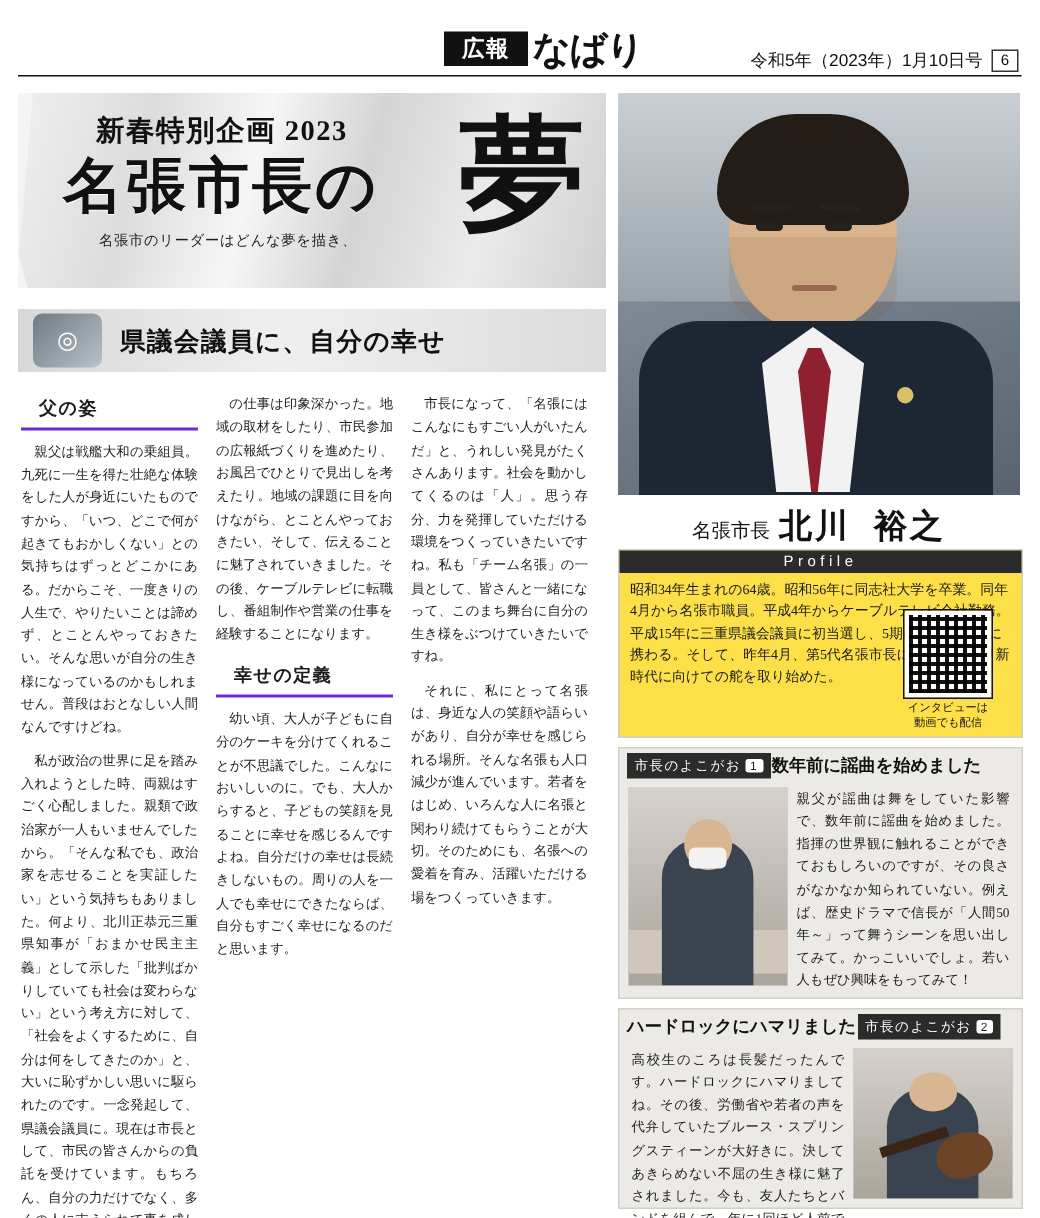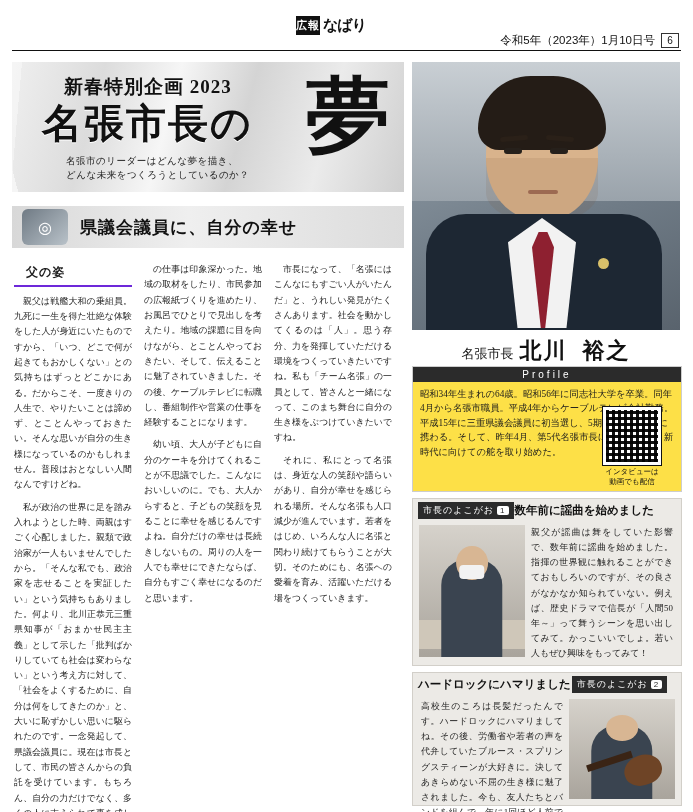--- a/index.html
+++ b/index.html
@@ -15,26 +15,26 @@
 
   
   .masthead{
     position:absolute;left:0;top:0;width:693px;height:52px;
   }
   .koho-logo{
     position:absolute;left:296px;top:16px;
     display:flex;align-items:center;gap:3px;
   }
   .koho-label{
-    background:#111;color:#fff;font-size:11px;letter-spacing:1px;
-    padding:2px 0;font-family:"Liberation Sans","DejaVu Sans",sans-serif;
+    background:#111;color:#fff;font-size:15px;letter-spacing:1px;
+    padding:2px 12px;font-family:"Liberation Sans","DejaVu Sans",sans-serif;
     font-weight:bold;
   }
   .koho-name{
-    font-size:15px;font-weight:bold;color:#111;
+    font-size:25px;font-weight:bold;color:#111;
     font-family:"DejaVu Sans","Liberation Sans",sans-serif;
     letter-spacing:-1px;
   }
   .issue-line{
     position:absolute;right:14px;top:33px;
     font-size:11.5px;color:#111;
     font-family:"Liberation Sans","DejaVu Sans",sans-serif;
     display:flex;align-items:center;gap:6px;
   }
   .page-no{
@@ -252,21 +252,20 @@
     </div>
     <div class="rule"></div>
   </div>
 
   <div class="hero">
     <div class="hero-sub">新春特別企画 2023</div>
     <div class="hero-main">名張市長の</div>
     <div class="hero-yume">夢</div>
     <div class="hero-lead">
       <div>名張市のリーダーはどんな夢を描き、</div>
-      <div>どんな未来をつくろうとしているのか？</div>
     </div>
   </div>
 
   <div class="portrait">
     <div class="pbg"></div>
       <div class="pwall"></div>
     <div class="phead"></div>
       <div class="phair"></div>
       <div class="pface-shadow"></div>
     <div class="pbrow l"></div>
@@ -303,20 +302,21 @@
 
   <div class="col c1">
     <p class="sub-head">父の姿</p>
     <p>親父は戦艦大和の乗組員。九死に一生を得た壮絶な体験をした人が身近にいたものですから、「いつ、どこで何が起きてもおかしくない」との気持ちはずっとどこかにある。だからこそ、一度きりの人生で、やりたいことは諦めず、とことんやっておきたい。そんな思いが自分の生き様になっているのかもしれません。普段はおとなしい人間なんですけどね。</p>
     <p>私が政治の世界に足を踏み入れようとした時、両親はすごく心配しました。親類で政治家が一人もいませんでしたから。「そんな私でも、政治家を志せることを実証したい」という気持ちもありました。何より、北川正恭元三重県知事が「おまかせ民主主義」として示した「批判ばかりしていても社会は変わらない」という考え方に対して、「社会をよくするために、自分は何をしてきたのか」と、大いに恥ずかしい思いに駆られたのです。一念発起して、県議会議員に。現在は市長として、市民の皆さんからの負託を受けています。もちろん、自分の力だけでなく、多くの人に支えられて事を成し遂げているということは、いつも忘れずにいたいと思っています。</p>
 
   </div>
 
   <div class="col c2">
     <p>の仕事は印象深かった。地域の取材をしたり、市民参加の広報紙づくりを進めたり、お風呂でひとりで見出しを考えたり。地域の課題に目を向けながら、とことんやっておきたい、そして、伝えることに魅了されていきました。その後、ケーブルテレビに転職し、番組制作や営業の仕事を経験することになります。</p>
+    <p class="sub-head mt">幸せの定義</p>
     <p>幼い頃、大人が子どもに自分のケーキを分けてくれることが不思議でした。こんなにおいしいのに。でも、大人からすると、子どもの笑顔を見ることに幸せを感じるんですよね。自分だけの幸せは長続きしないもの。周りの人を一人でも幸せにできたならば、自分もすごく幸せになるのだと思います。</p>
   </div>
 
   <div class="col c3">
     <p>市長になって、「名張にはこんなにもすごい人がいたんだ」と、うれしい発見がたくさんあります。社会を動かしてくるのは「人」。思う存分、力を発揮していただける環境をつくっていきたいですね。私も「チーム名張」の一員として、皆さんと一緒になって、このまち舞台に自分の生き様をぶつけていきたいですね。</p>
     <p>それに、私にとって名張は、身近な人の笑顔や語らいがあり、自分が幸せを感じられる場所。そんな名張も人口減少が進んでいます。若者をはじめ、いろんな人に名張と関わり続けてもらうことが大切。そのためにも、名張への愛着を育み、活躍いただける場をつくっていきます。</p>
   </div>
 
   <div class="card" id="card1">
     <div class="card-head">

